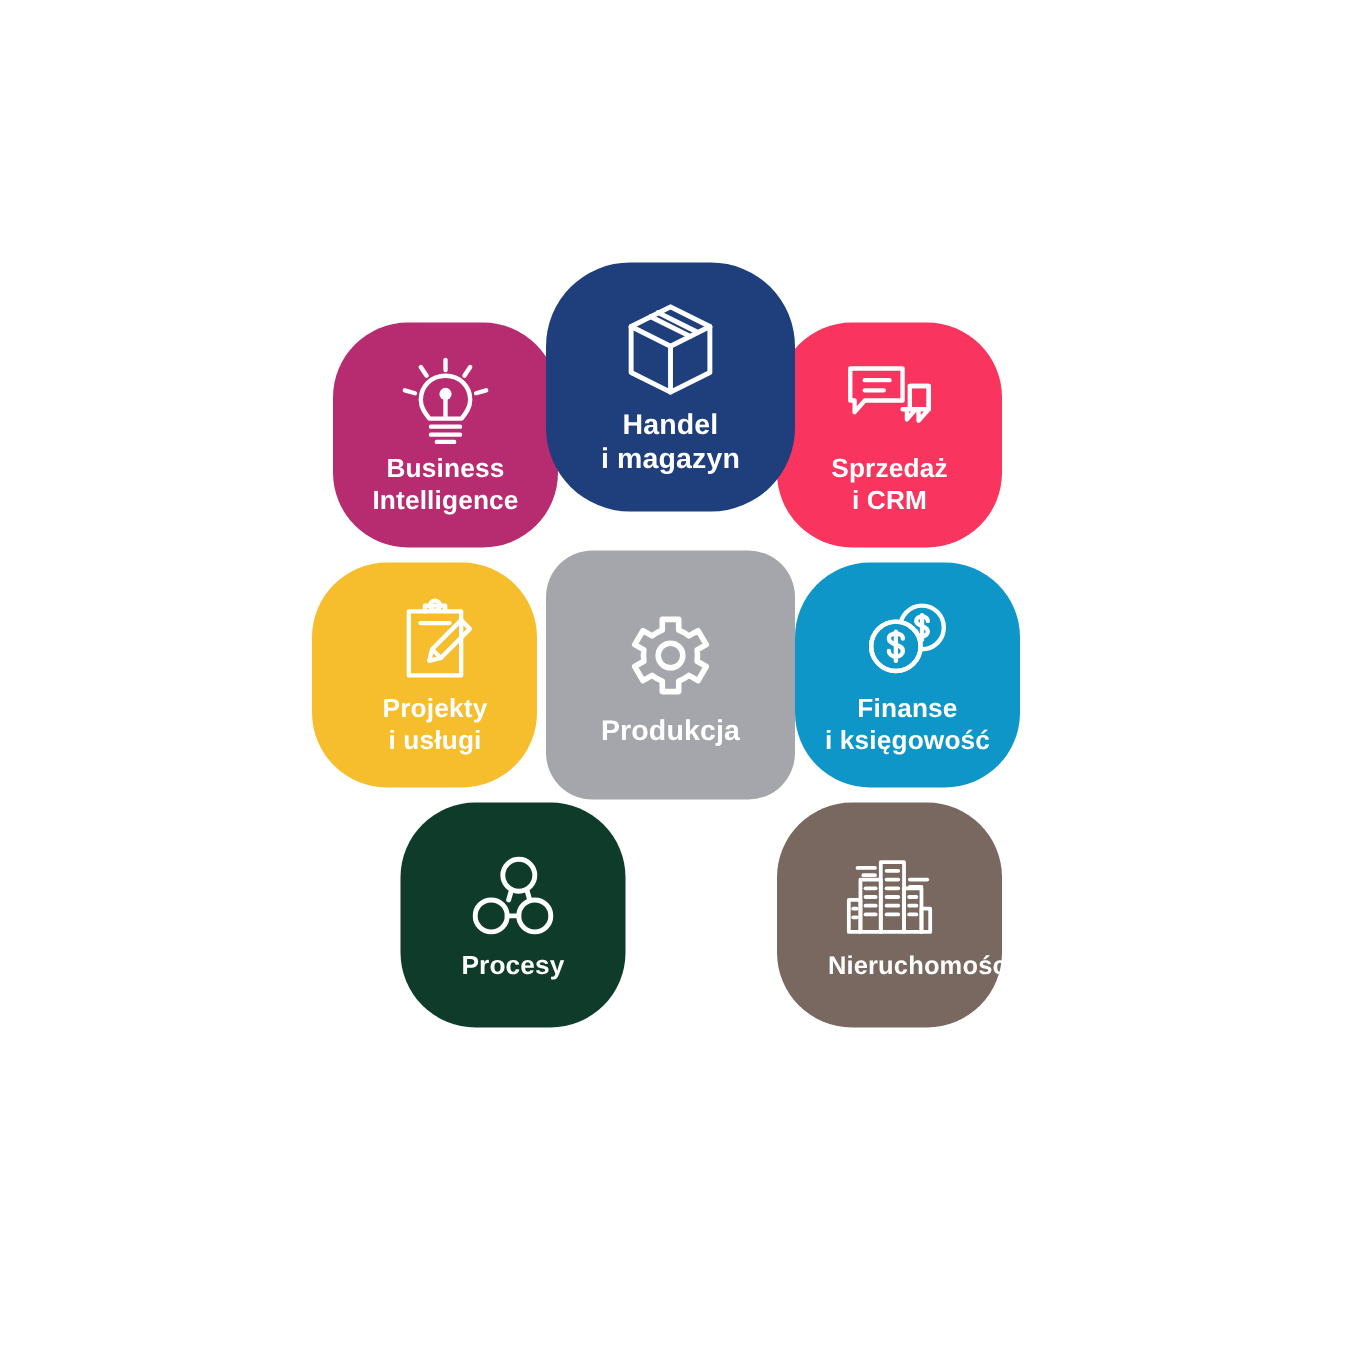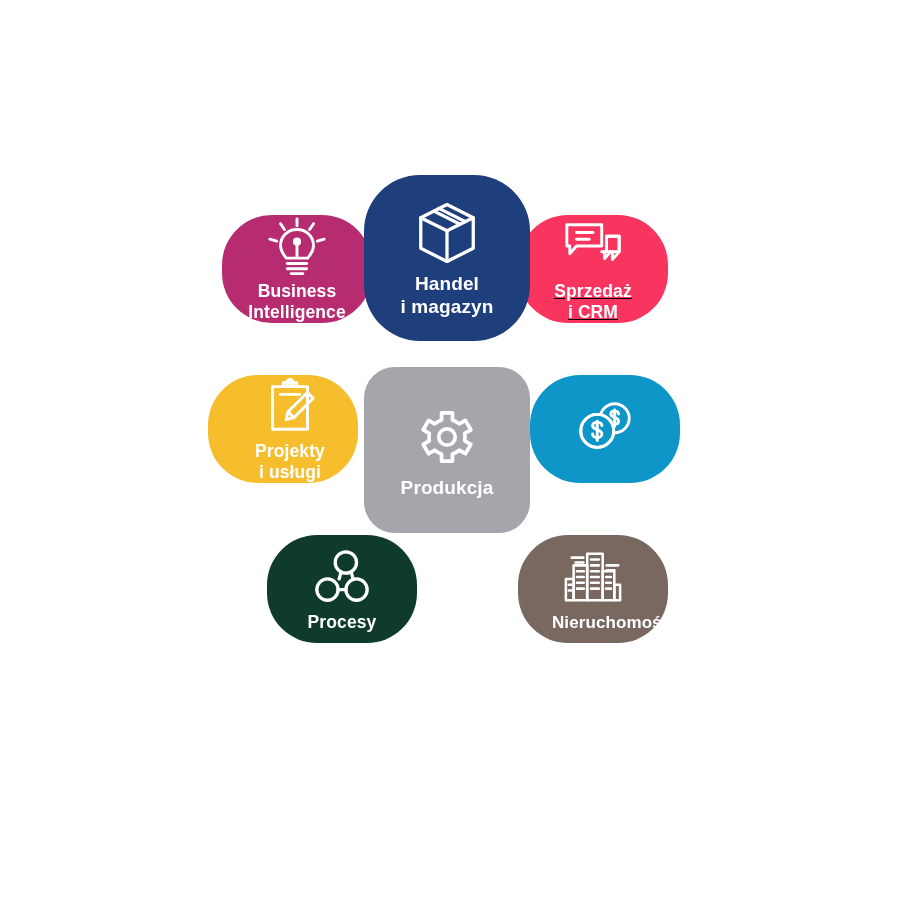--- a/index.html
+++ b/index.html
@@ -30,21 +30,21 @@
     align-items: center;
     justify-content: center;
     border-radius: 52px;
     text-align: center;
     user-select: none;
   }
 
   
   .tile.std {
     width: 150px;
-    height: 108px;
+    height: 150px;
     border-radius: 50px;
     z-index: 1;
   }
   
   .tile.featured {
     width: 166px;
     height: 166px;
     border-radius: 56px;
     z-index: 5;
   }
@@ -137,21 +137,21 @@
         <path d="M20 12 L44 24"></path>
         <path d="M24.5 9.5 L48.5 21.5"></path>
       </svg>
     </span>
     <div class="tile-label">
       <span class="l1">Handel</span>
       <span class="l2">i magazyn</span>
     </div>
   </div>
 
-  <div class="tile std" id="tile-sprzedaz" style="background-color: rgb(249, 52, 94); text-decoration: underline;">
+  <div class="tile std" id="tile-sprzedaz" style="background-color: rgb(249, 52, 94);">
     <span class="tile-icon">
       <svg viewBox="0 0 64 64" fill="none" stroke="#ffffff" stroke-width="3" stroke-linecap="round" stroke-linejoin="round">
         <path d="M5 10 H41 V32 H15 L8 40 V32 H5 Z"></path>
         <path d="M15 18 H32"></path>
         <path d="M15 25 H28"></path>
         <path d="M59 22 H46 V38 H52 V46 L59 38 H59 Z"></path>
         <path d="M46 22 H59 V38 H50 L44 45 V38 H41"></path>
       </svg>
     </span>
     <div class="tile-label">
@@ -201,20 +201,24 @@
         <path d="M42 14.5 V31.5"></path>
         <path d="M46 18.5 C46 16.6 44.2 15.6 42 15.6 C39.8 15.6 38 16.6 38 18.5
                  C38 22.5 46 21.5 46 25.8 C46 27.8 44.2 29 42 29 C39.8 29 38 27.8 38 25.8"></path>
         <circle cx="24" cy="36" r="17" fill="#0E96C8"></circle>
         <circle cx="24" cy="36" r="17"></circle>
         <path d="M24 26 V46"></path>
         <path d="M28.8 30.6 C28.8 28.4 26.6 27.2 24 27.2 C21.4 27.2 19.2 28.4 19.2 30.6
                  C19.2 35.3 28.8 34.2 28.8 39.2 C28.8 41.6 26.6 43 24 43 C21.4 43 19.2 41.6 19.2 39.2"></path>
       </svg>
     </span>
+    <div class="tile-label">
+      <span class="l1">Finanse</span>
+      <span class="l2">i księgowość</span>
+    </div>
   </div>
 
   <div class="tile std" id="tile-procesy" style="background-color: rgb(15, 60, 42);">
     <span class="tile-icon">
       <svg viewBox="0 0 64 64" fill="none" stroke="#ffffff" stroke-width="3.4" stroke-linecap="round" stroke-linejoin="round">
         <circle cx="36" cy="17" r="11"></circle>
         <circle cx="17" cy="45" r="11"></circle>
         <circle cx="47" cy="45" r="11"></circle>
         <path d="M31 27 L29 34"></path>
         <path d="M28 45 H36"></path>

